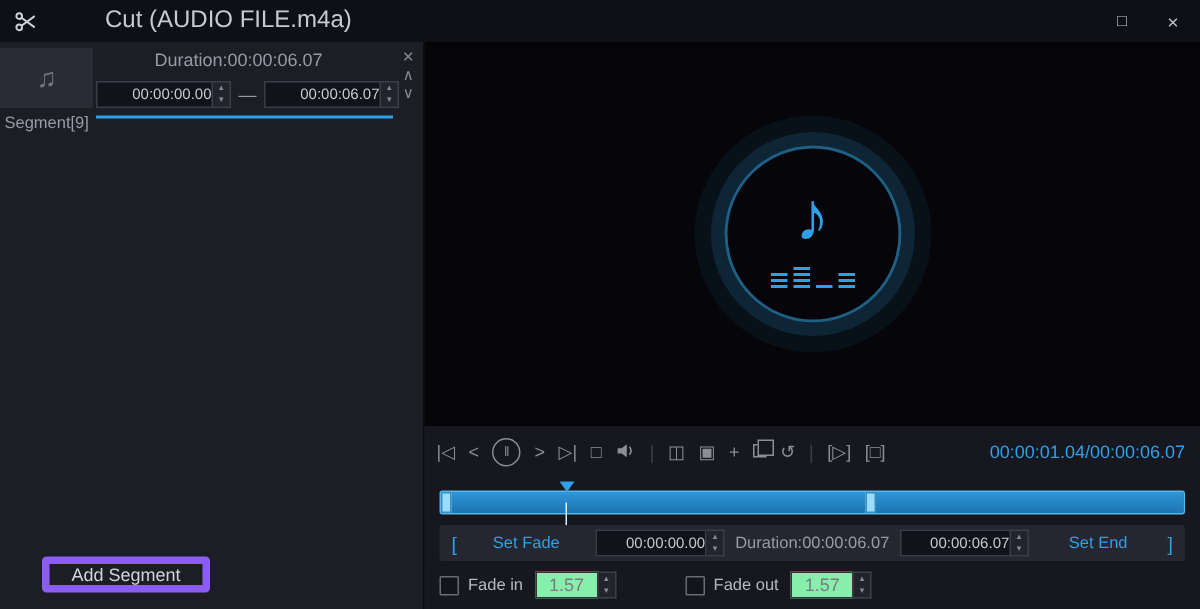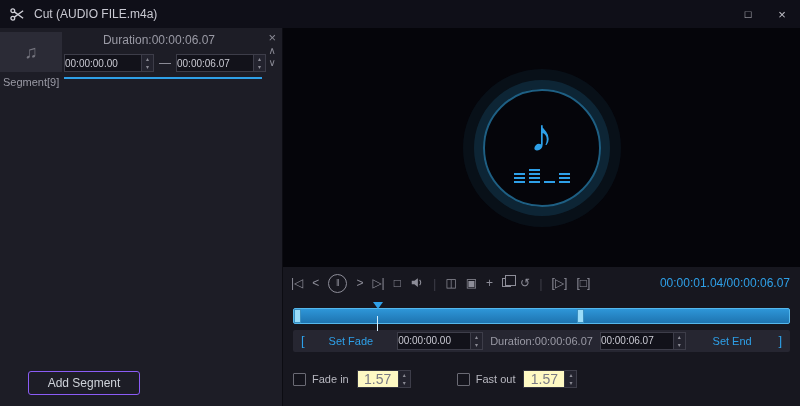--- a/index.html
+++ b/index.html
@@ -3,48 +3,48 @@
 <meta charset="utf-8">
 <style>
   * { margin:0; padding:0; box-sizing:border-box; }
   body { background:#000; font-family:"Liberation Sans", sans-serif; }
   .window { position:relative; width:800px; height:406px; background:#17171f; overflow:hidden; }
 
   
   .titlebar { position:absolute; top:0; left:0; width:800px; height:28px; background:#0f0f18;
               display:flex; align-items:center; padding:0 10px; }
   .tb-icon { width:16px; height:16px; margin-right:8px; display:flex; align-items:center; }
-  .tb-title { color:#c9c9d2; font-size:12px; }
+  .tb-title { color:#c9c9d2; font-size:16px;margin-left:36px; }
   .tb-btns { margin-left:auto; display:flex; align-items:center; gap:18px; }
   .tb-btn { color:#c0c0c8; font-size:13px; width:16px; text-align:center; cursor:default; }
   .tb-btn.max { font-size:11px; }
 
   
   .left-panel { position:absolute; top:28px; left:0; width:283px; bottom:0; background:#1d1d26;
                 border-right:1px solid #0c0c12; }
   .thumb { position:absolute; top:4px; left:0; width:62px; height:40px; background:#2b2b36;
            display:flex; align-items:center; justify-content:center; color:#74747e; font-size:18px; }
   .duration-label { position:absolute; top:5px; left:64px; right:28px; text-align:center;
                     color:#9a9aa5; font-size:12px; }
   .seg-controls { position:absolute; top:2px; right:6px; display:flex; flex-direction:column;
                   align-items:center; color:#8a8a95; }
   .seg-controls span { font-size:10px; line-height:12px; cursor:default; }
   .seg-controls .x { font-size:13px; line-height:15px; }
   .time-row { position:absolute; top:26px; left:64px; right:16px; display:flex; align-items:center; gap:5px; }
   .time-input-wrap { display:flex; height:18px; }
   .time-input { width:78px; height:18px; background:#12121a; border:1px solid #3d3d49; color:#c9c9d2;
-                font-size:10px; text-align:left; font-family:"Liberation Sans", sans-serif; }
+                font-size:10px; text-align:right; font-family:"Liberation Sans", sans-serif; }
   .spin { width:12px; height:18px; display:flex; flex-direction:column; background:#23232e;
           border:1px solid #3d3d49; border-left:none; }
   .spin i { flex:1; font-style:normal; font-size:6px; line-height:8px; text-align:center; color:#8a8a94; cursor:default; }
   .dash { color:#9a9aa5; font-size:12px; }
   .progress-line { position:absolute; top:49px; left:64px; right:20px; height:2px; background:#2ea0e8; }
   .segment-label { position:absolute; top:48px; left:3px; color:#9a9aa5; font-size:11px; }
   .panel-buttons { position:absolute; bottom:11px; left:28px; display:flex; gap:10px; }
-  .panel-buttons button { width:112px; height:24px; background:transparent; border:1px solid #8b5cf6;
+  .panel-buttons button { width:112px; height:24px; background:transparent; border:5px solid #8b5cf6;
                           border-radius:3px; color:#cfd3da; font-size:12px; cursor:default;
                           font-family:"Liberation Sans", sans-serif; }
   .panel-buttons button.fast { width:100px; }
 
   
   .right { position:absolute; top:28px; left:283px; right:0; bottom:0; display:flex; flex-direction:column; }
   .preview { height:258px; position:relative; background:#05050a; }
   .disc { position:absolute; left:50%; top:50%; transform:translate(-50%,-50%);
           width:118px; height:118px; border-radius:50%; border:2px solid #1e5f83;
           display:flex; flex-direction:column; align-items:center; justify-content:center;
@@ -80,26 +80,26 @@
 
   
   .trim-row { height:24px; margin:2px 10px 0; background:#262631; border-radius:2px;
               display:flex; align-items:center; gap:7px; padding:0 8px; font-size:11px; }
   .bracket { color:#2ea0e8; font-size:13px; }
   .set-btn { width:82px; text-align:center; color:#2ea0e8; font-size:11px; cursor:default; }
   .trim-dur { flex:1; text-align:center; color:#9a9aa5; font-size:11px; }
   .trim-row .time-input { width:74px; }
 
   
-  .fade-row { display:flex; align-items:center; padding:18px 10px; gap:6px; background:#17171f; }
+  .fade-row { display:flex; align-items:center; padding:7px 10px; gap:6px; background:#17171f; }
   .checkbox { width:13px; height:13px; border:1px solid #6a6a74; background:#14141c; border-radius:1px; cursor:default; }
   .fade-label { color:#b8b8c0; font-size:11px; }
   .fade-wrap { display:flex; height:18px; margin-left:2px; }
-  .num-input { width:42px; height:18px; background:#fef9c3; border:1px solid #34343e; color:#7a7a84;
-               font-size:14px; text-align:center; font-family:"Liberation Sans", sans-serif; }
+  .num-input { width:42px; height:18px; background:#86efac; border:1px solid #34343e; color:#7a7a84;
+               font-size:12px; text-align:center; font-family:"Liberation Sans", sans-serif; }
   .fade-gap { width:34px; }
 </style>
 </head>
 <body>
 
 <div class="window">
 
   <header class="titlebar">
     <span class="tb-icon">
       <svg width="15" height="15" viewBox="0 0 16 16">
@@ -240,21 +240,21 @@
       <span class="fade-label">Fade in</span>
       <span class="fade-wrap">
         <input class="num-input" value="1.57" style="">
         <span class="spin">
           <i>▴</i>
           <i>▾</i>
         </span>
       </span>
       <span class="fade-gap"></span>
       <span class="checkbox"></span>
-      <span class="fade-label">Fast out</span>
+      <span class="fade-label">Fade out</span>
       <span class="fade-wrap">
         <input class="num-input" value="1.57" style="">
         <span class="spin">
           <i>▴</i>
           <i>▾</i>
         </span>
       </span>
     </div>
 
   </main>

